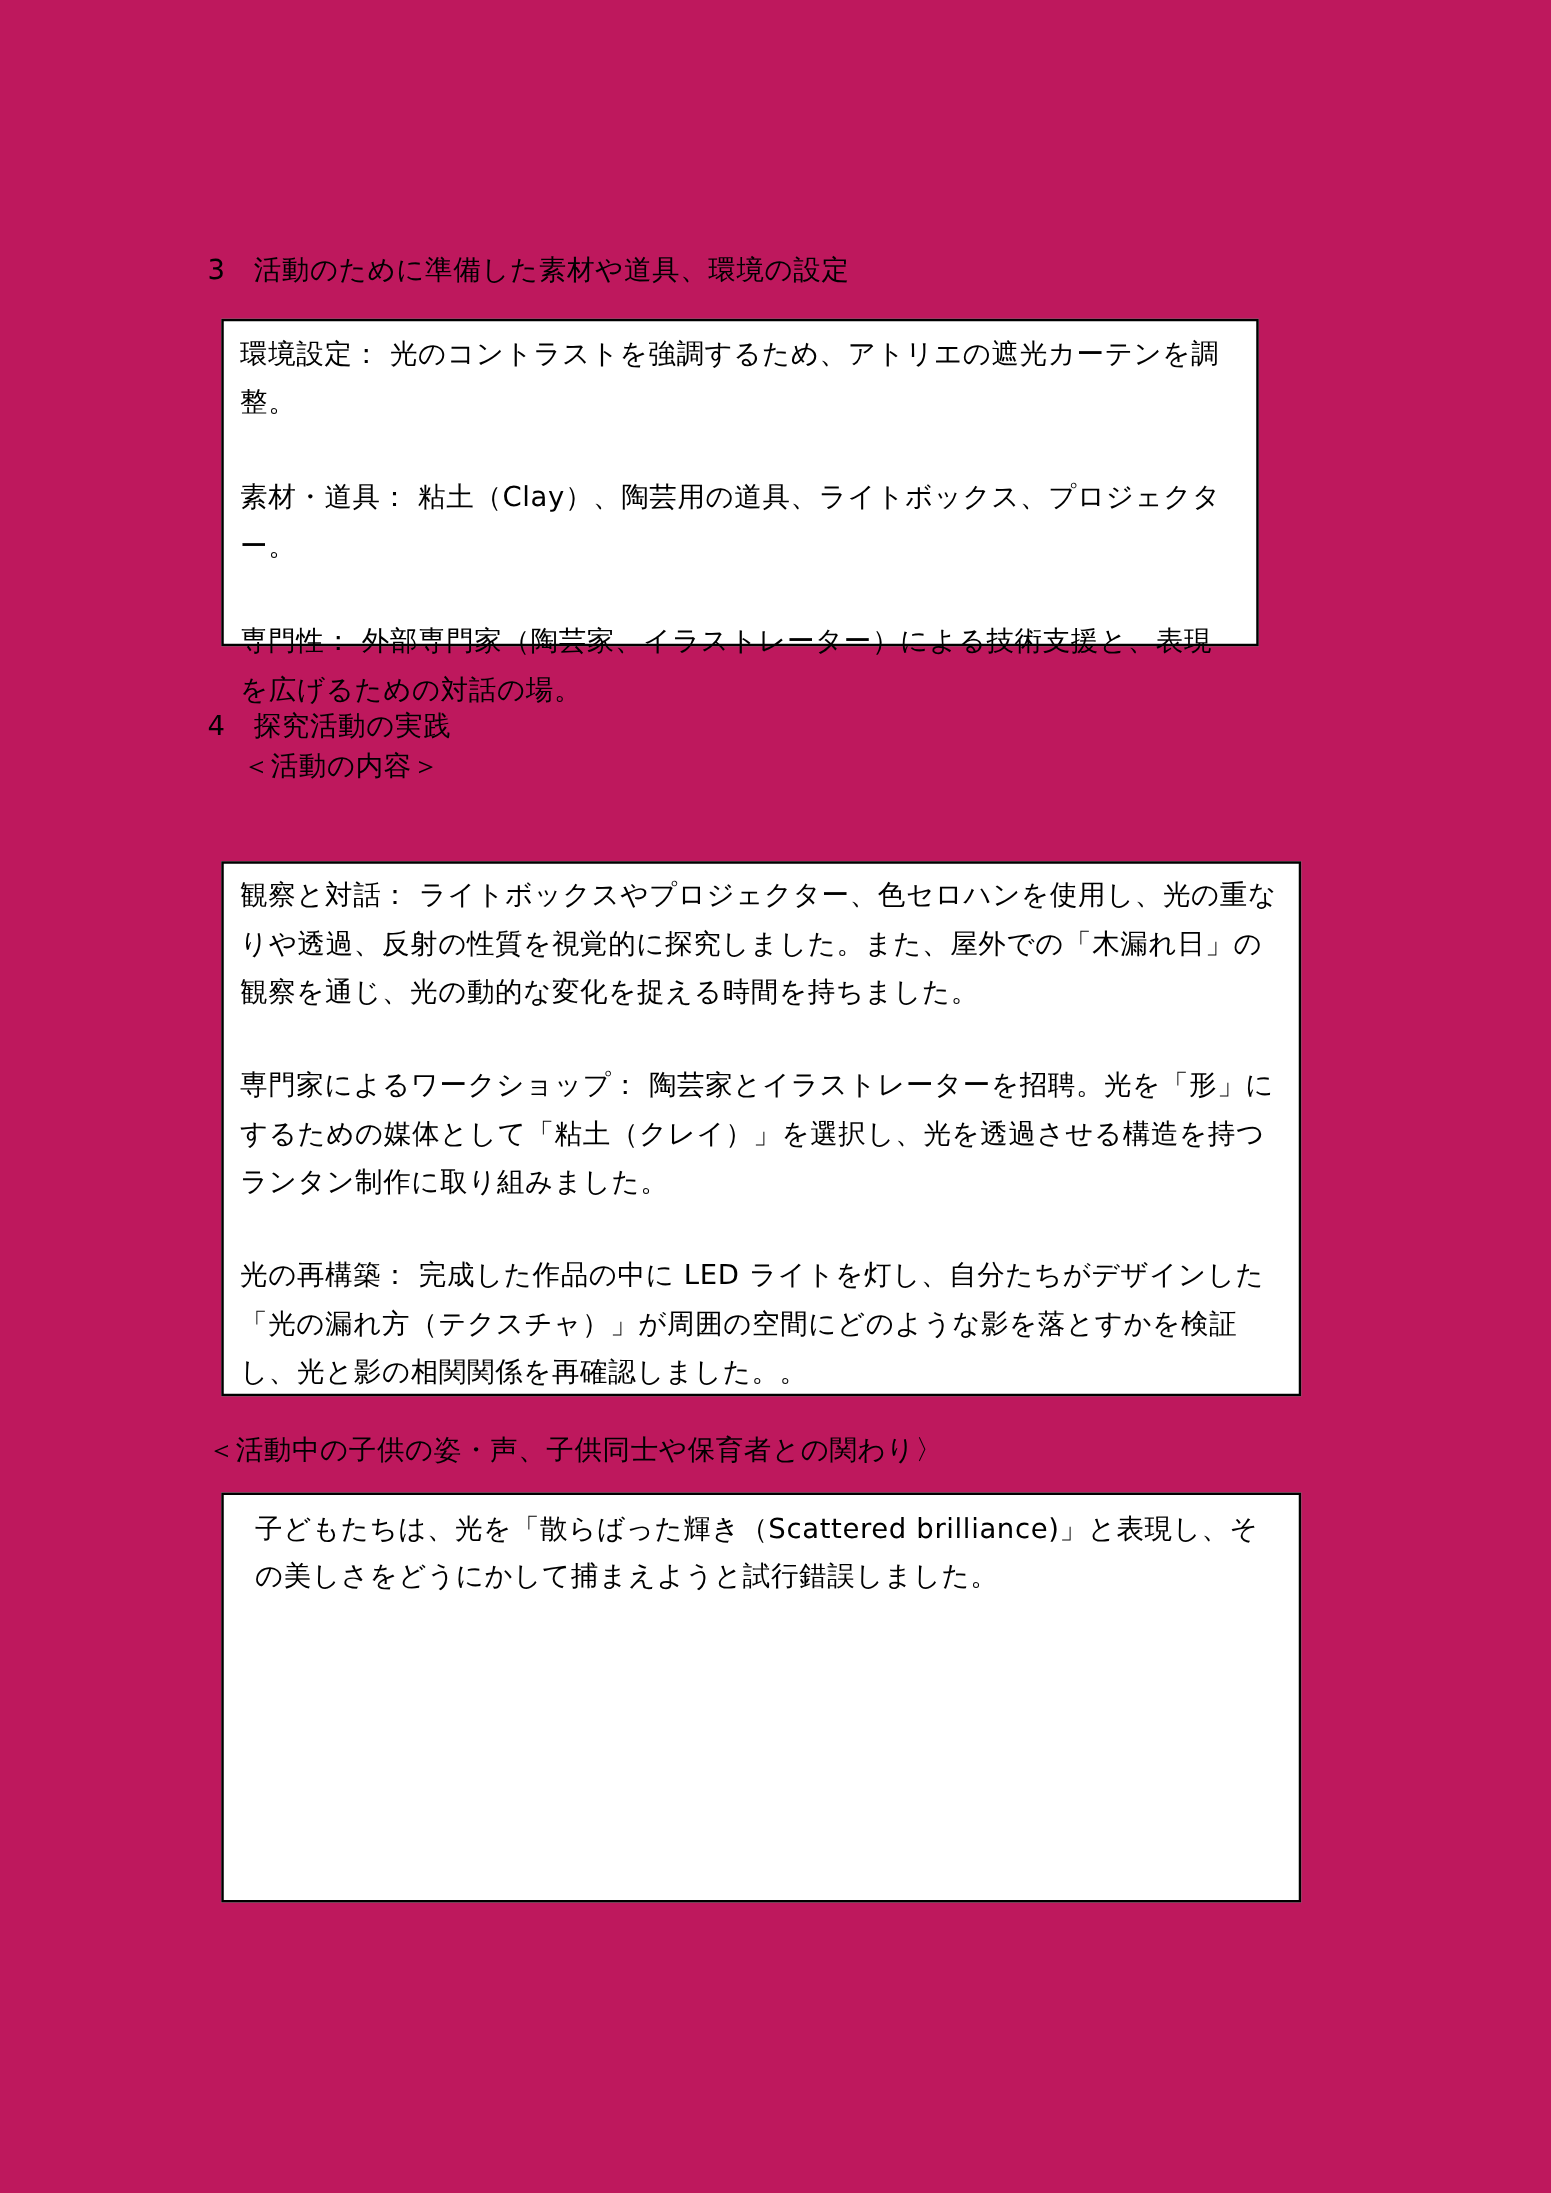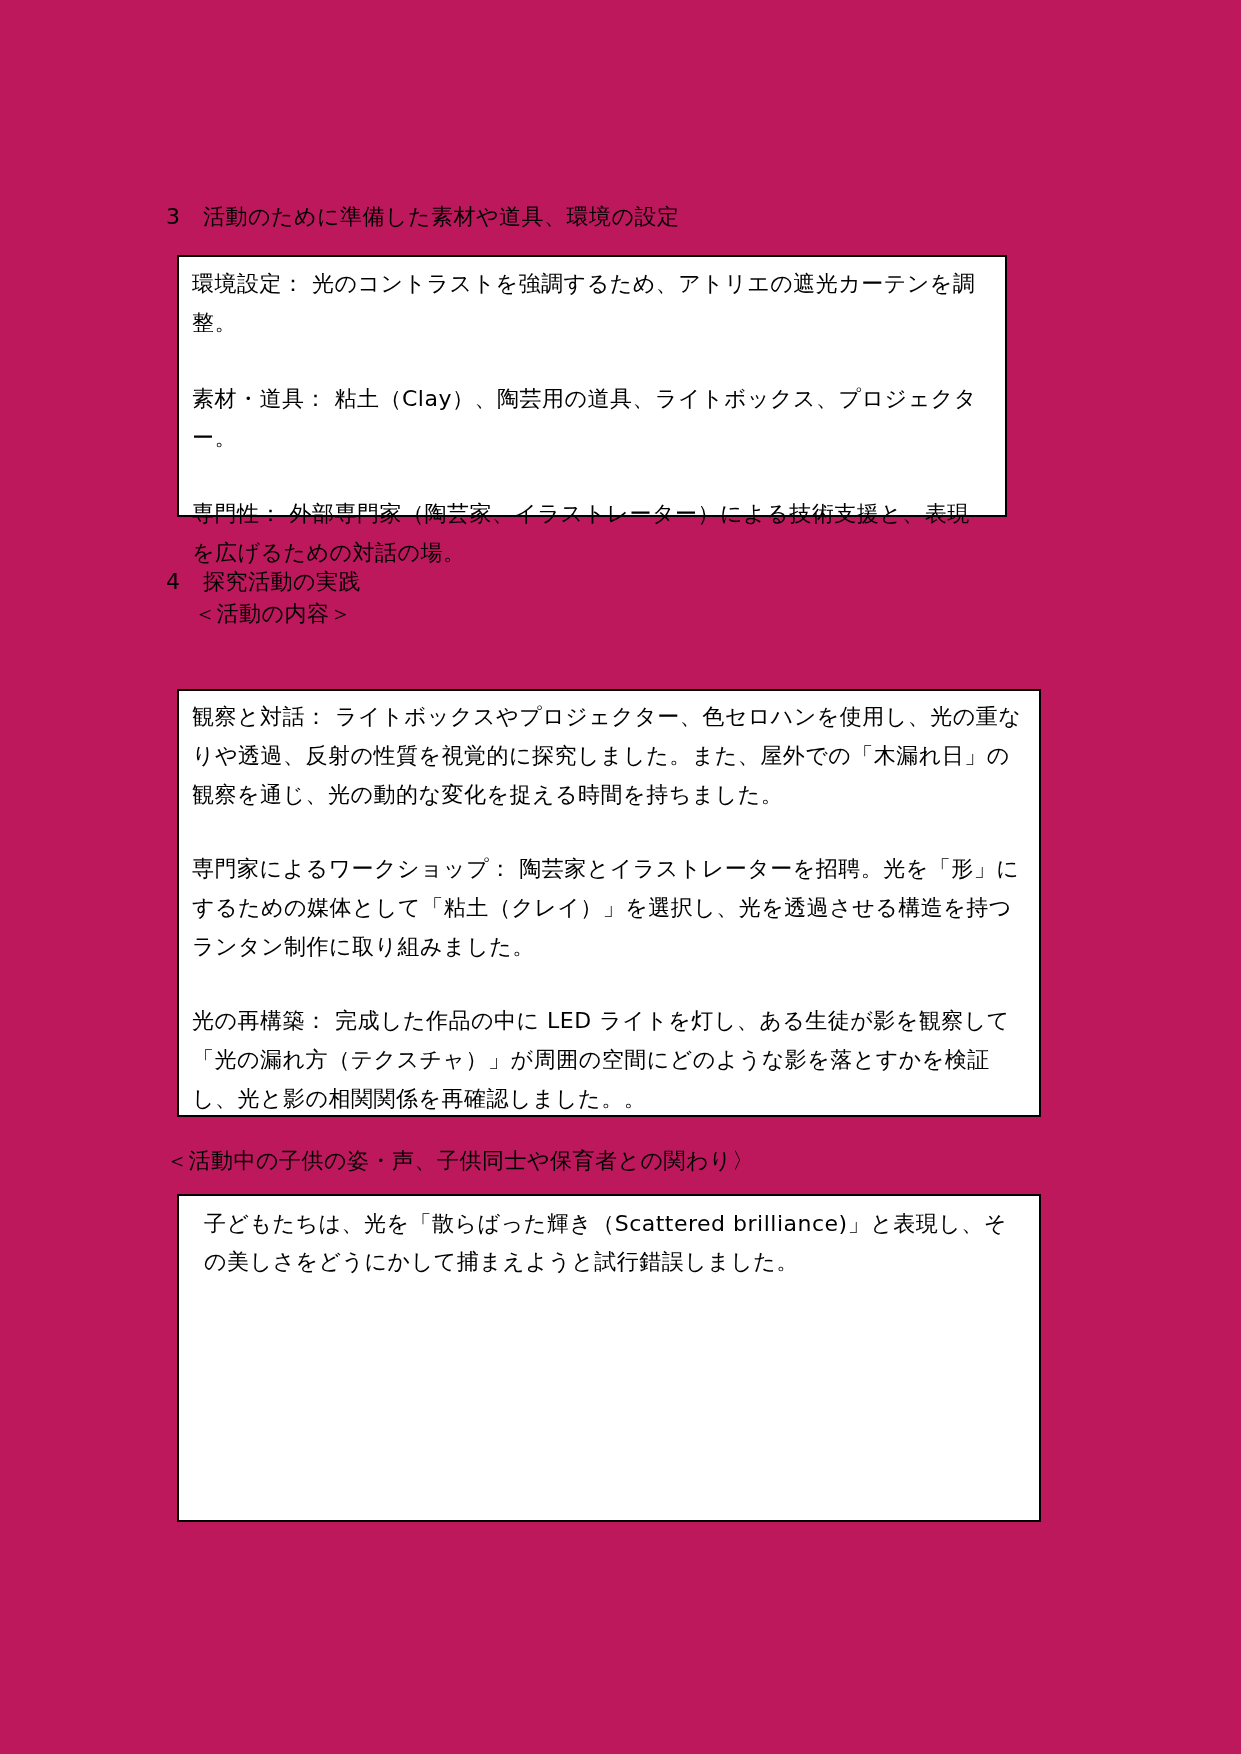--- a/index.html
+++ b/index.html
@@ -55,21 +55,21 @@
     <p>専門性： 外部専門家（陶芸家、イラストレーター）による技術支援と、表現を広げるための対話の場。</p>
   </div>
 
   <div class="heading" style="left:166px; top:567px;">4　探究活動の実践</div>
 
   <div class="heading" style="left:166px; top:599px;margin-left:28px;">＜活動の内容＞</div>
 
   <div class="textbox" id="box-activity" style="left:177px; top:657px; width:864px; height:428px;margin-top:32px;">
     <p>観察と対話： ライトボックスやプロジェクター、色セロハンを使用し、光の重なりや透過、反射の性質を視覚的に探究しました。また、屋外での「木漏れ日」の観察を通じ、光の動的な変化を捉える時間を持ちました。</p>
     <p>専門家によるワークショップ： 陶芸家とイラストレーターを招聘。光を「形」にするための媒体として「粘土（クレイ）」を選択し、光を透過させる構造を持つランタン制作に取り組みました。</p>
-    <p>光の再構築： 完成した作品の中に LED ライトを灯し、ある生徒が影を観察して「光の漏れ方（テクスチャ）」が周囲の空間にどのような影を落とすかを検証し、光と影の相関関係を再確認しました。。</p>
+    <p>光の再構築： 完成した作品の中に LED ライトを灯し、自分たちがデザインした「光の漏れ方（テクスチャ）」が周囲の空間にどのような影を落とすかを検証し、光と影の相関関係を再確認しました。。</p>
   </div>
 
   <div class="heading" style="left:166px; top:1146px;">＜活動中の子供の姿・声、子供同士や保育者との関わり〉</div>
 
   <div class="textbox" id="box-children" style="left:177px; top:1194px; width:864px; height:328px;">
     <p>子どもたちは、光を「散らばった輝き（Scattered brilliance)」と表現し、その美しさをどうにかして捕まえようと試行錯誤しました。</p>
   </div>
 
 </div>
 

